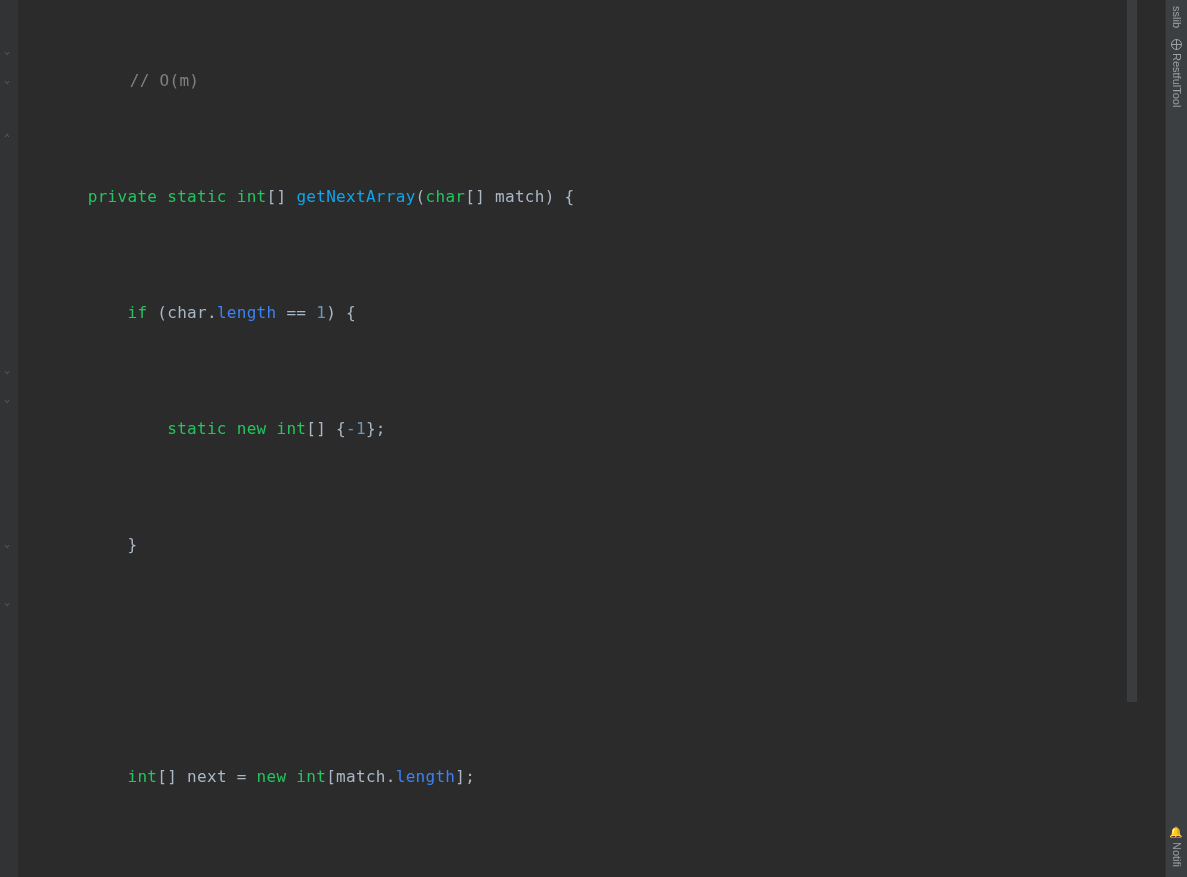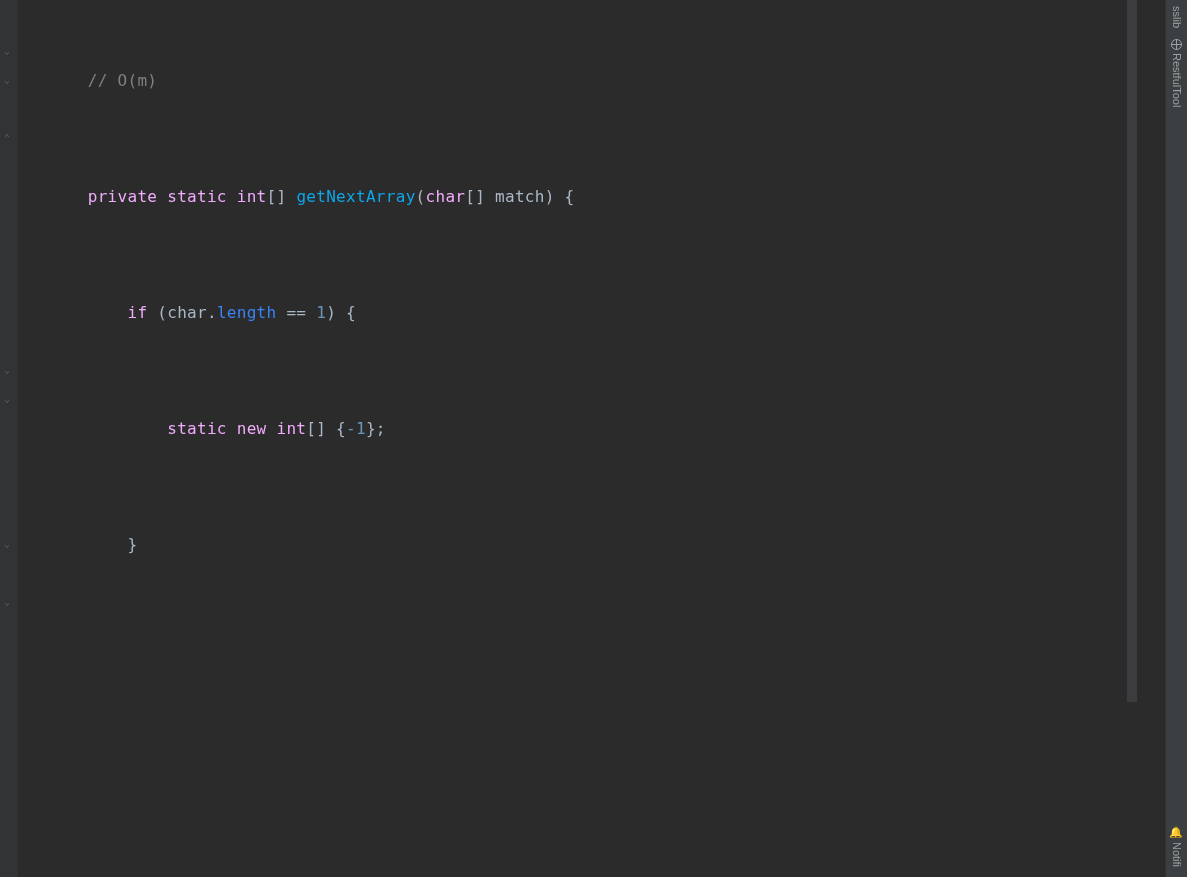--- a/index.html
+++ b/index.html
@@ -38,22 +38,22 @@
     padding: 8px 0 0 2px;
     position: relative;
     line-height: 29px;
     white-space: pre;
     letter-spacing: 0.3px;
   }
   .code-line {
     height: 29px;
     padding-left: 28px;
   }
-  .tok-comment { color: #808080; }
-  .tok-keyword { color: #f0abfc; }
+  .tok-comment { color: #808080; margin-left: 42px; }
+  .tok-keyword { color: #22c55e; }
   .tok-method  { color: #0ea5e9; }
   .tok-field   { color: #3b82f6; }
   .tok-number  { color: #6897bb; }
   .tok-default { color: #a9b7c6; }
   .scrollbar-track {
     position: absolute;
     right: 28px;
     top: 0;
     width: 12px;
     height: 100%;
@@ -147,20 +147,21 @@
     <div class="code-line">    <span class="tok-keyword">private</span> <span class="tok-keyword">static</span> <span class="tok-keyword">int</span><span class="tok-default">[] </span><span class="tok-method">getNextArray</span><span class="tok-default">(</span><span class="tok-keyword">char</span><span class="tok-default">[] </span><span class="tok-default">match</span><span class="tok-default">) {</span></div>
 
     <div class="code-line">        <span class="tok-keyword">if</span><span class="tok-default"> (char.</span><span class="tok-field">length</span><span class="tok-default"> == </span><span class="tok-number">1</span><span class="tok-default">) {</span></div>
 
     <div class="code-line">            <span class="tok-keyword">static</span> <span class="tok-keyword">new</span> <span class="tok-keyword">int</span><span class="tok-default">[] {</span><span class="tok-number">-1</span><span class="tok-default">};</span></div>
 
     <div class="code-line">        <span class="tok-default">}</span></div>
 
     <div class="code-line"></div>
 
+    <div class="code-line">        <span class="tok-keyword">int</span><span class="tok-default">[] next = </span><span class="tok-keyword">new</span> <span class="tok-keyword">int</span><span class="tok-default">[match.</span><span class="tok-field">length</span><span class="tok-default">];</span></div>
 
     
 
     
 
     
 
     
 
     

